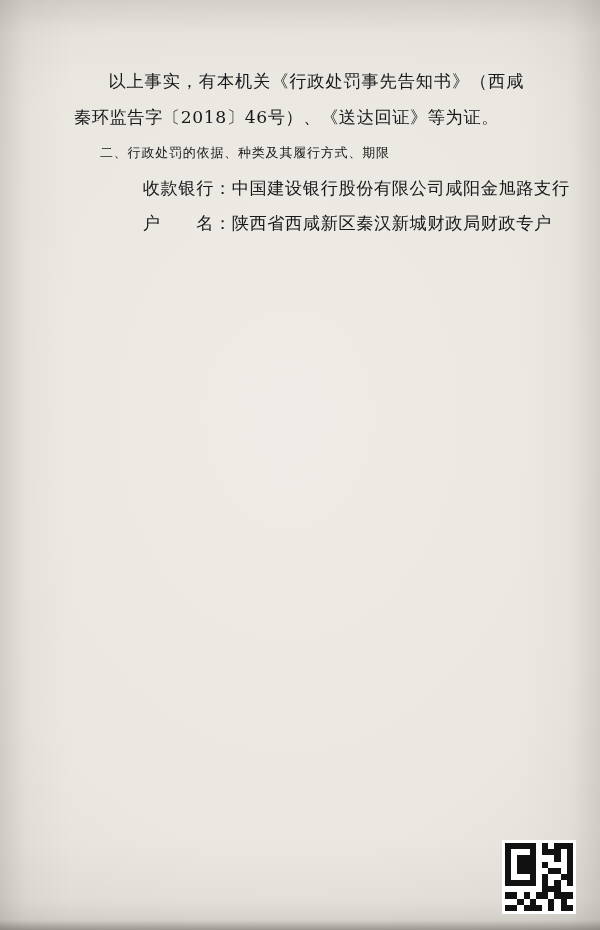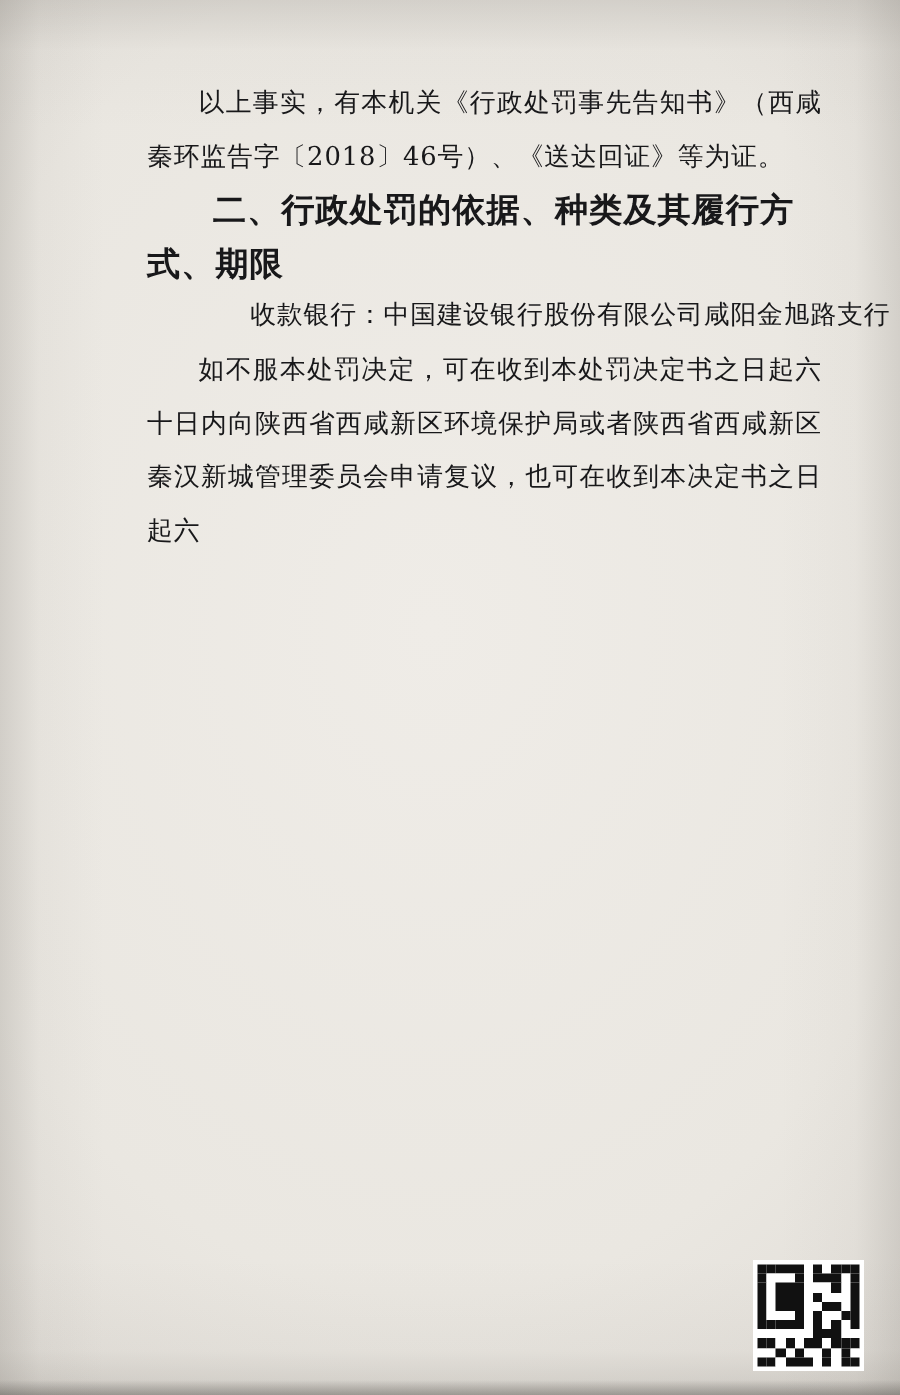--- a/index.html
+++ b/index.html
@@ -31,51 +31,50 @@
     background:
       linear-gradient(90deg, rgba(120,115,108,0.22) 0px, rgba(120,115,108,0.05) 26px, rgba(255,255,255,0) 70px),
       linear-gradient(270deg, rgba(120,115,108,0.20) 0px, rgba(120,115,108,0.04) 30px, rgba(255,255,255,0) 80px),
       linear-gradient(180deg, rgba(120,115,108,0.20) 0px, rgba(120,115,108,0.03) 34px, rgba(255,255,255,0) 86px),
       linear-gradient(0deg, rgba(120,115,108,0.22) 0px, rgba(120,115,108,0.05) 30px, rgba(255,255,255,0) 90px);
     pointer-events: none;
   }
   #doc-body {
     position: absolute;
     left: 74px;
-    top: 52px;
+    top: 64px;
     width: 450px;
     color: #18181a;
-    margin-left: 24px;
   }
   .para {
     font-size: 17.2px;
     line-height: 35.6px;
     letter-spacing: 0.6px;
     text-align: justify;
     text-justify: inter-ideograph;
     margin: 0 0 0 0;
     text-indent: 2em;
     font-family: "DejaVu Serif", serif;
   }
   .heading {
-    font-size: 22px;
+    font-size: 13px;
     line-height: 35.6px;
     letter-spacing: 0.8px;
-    font-weight: bold;
+    font-weight: normal;
     margin: 0;
     text-indent: 2em;
     font-family: "DejaVu Serif", serif;
   }
   .kv-line {
     font-size: 17.2px;
     line-height: 35.6px;
     letter-spacing: 0.6px;
     text-indent: 2em;
     white-space: pre;
-    font-family: Liberation Mono, monospace;
+    font-family: Liberation Sans, sans-serif;
   }
   .kv-line .k {
     display: inline-block;
     min-width: 5.1em;
   }
   
   #qr {
     position: absolute;
     right: 24px;
     bottom: 16px;
@@ -117,25 +116,25 @@
 
     <p class="para">以上事实，有本机关《行政处罚事先告知书》（西咸秦环监告字〔2018〕46号）、《送达回证》等为证。</p>
 
     <p class="heading">二、行政处罚的依据、种类及其履行方式、期限</p>
 
 
 
 
     <div class="kv-line"><span class="k">收款银行：</span><span>中国建设银行股份有限公司咸阳金旭路支行</span></div>
 
-
-
-
-
-    <p class="para">如不服本处罚决定，可在收到本处罚决定书之日起六十日内向陕西省西咸新区环境保护局或者陕西省西咸新区秦汉新城管理委员会申请复议，也可在收到本决定书之日起六</p>
+    <div class="kv-line"><span class="k">户　　名：</span><span>陕西省西咸新区秦汉新城财政局财政专户</span></div>
+
+
+
+
 
   </div>
 
   <div id="qr">
     <div class="qr-grid">
         <i class="on"></i>
         <i class="on"></i>
         <i class="on"></i>
         <i class="on"></i>
         <i class="on"></i>

